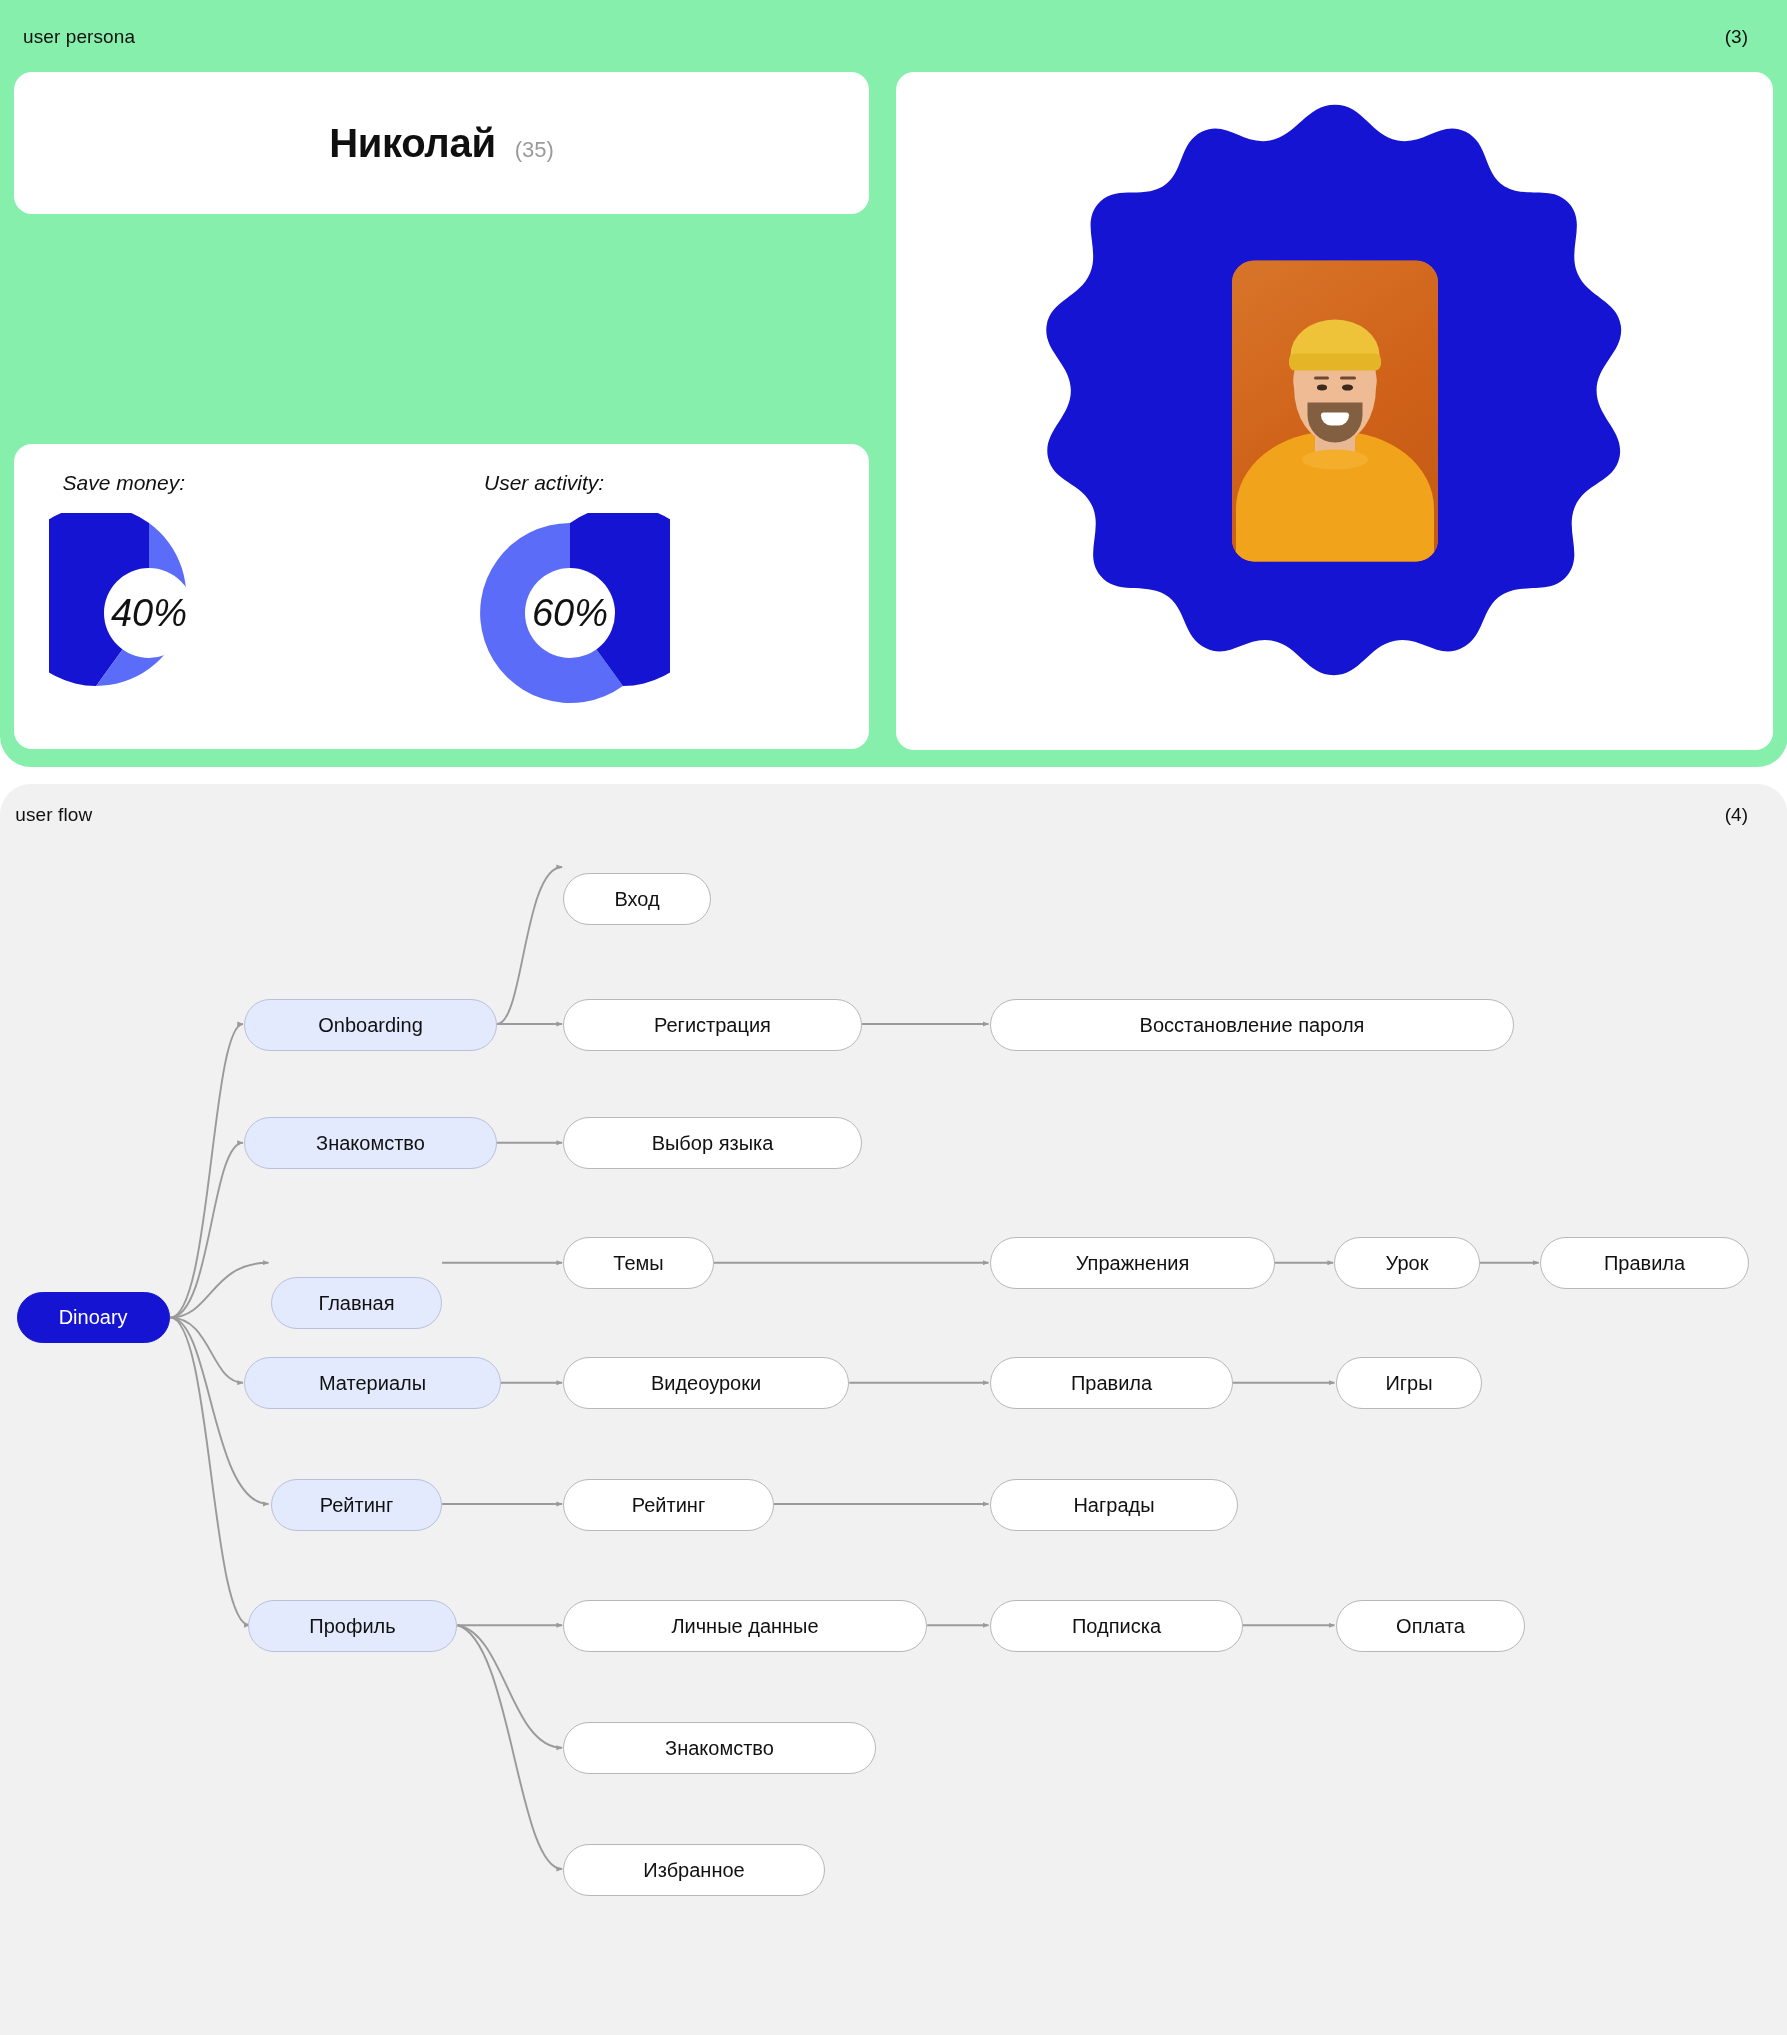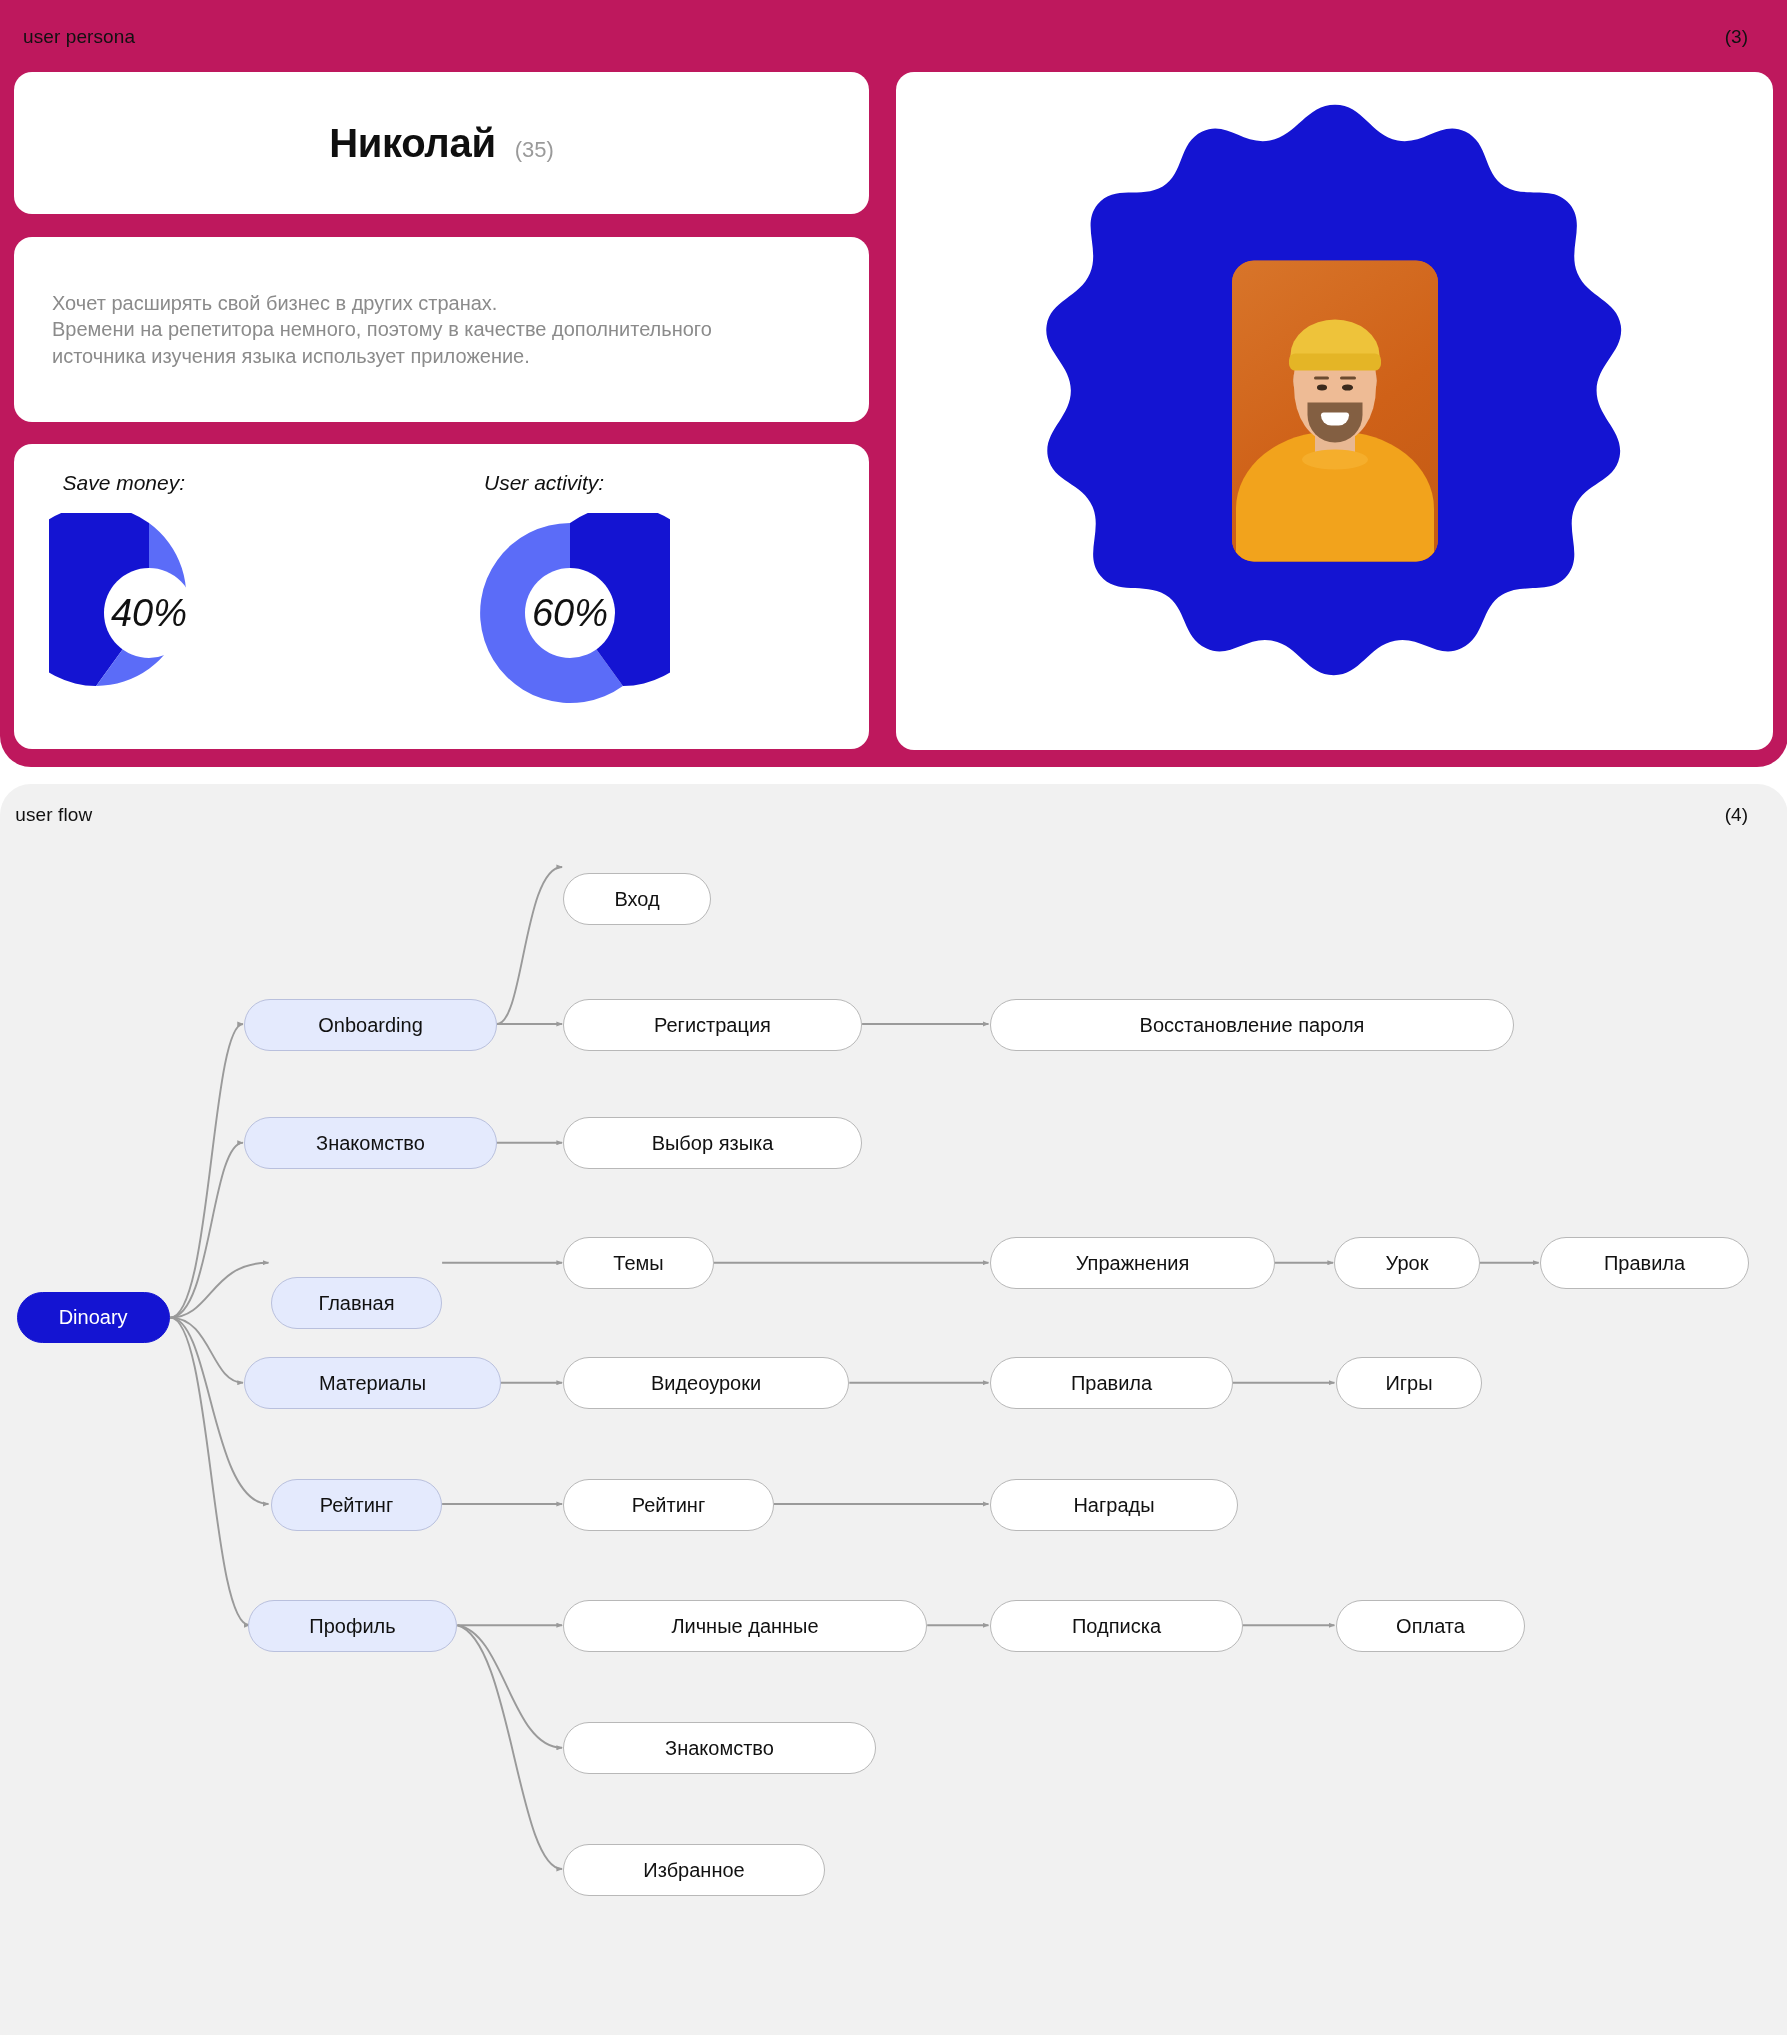--- a/index.html
+++ b/index.html
@@ -17,21 +17,21 @@
     height: 2035px;
     background: #ffffff;
   }
 
   
   .persona-section {
     position: absolute;
     left: 0; top: 0;
     width: 1788px;
     height: 767px;
-    background: #be185d;
+    background: #86efac;
     border-radius: 0 0 31px 31px;
   }
   .section-label {
     position: absolute;
     font-size: 19px;
     color: #111111;
     letter-spacing: 0.1px;
     font-weight: 400;
   }
   .section-page {
@@ -311,25 +311,20 @@
     <div class="section-label" id="persona-label">user persona</div>
     <div class="section-page" id="persona-page">(3)</div>
 
     <div class="card" id="name-card">
       <div class="name-row">
         <span id="persona-name">Николай</span>
         <span id="persona-age">(35)</span>
       </div>
     </div>
 
-    <div class="card" id="bio-card">
-      <div id="persona-bio">Хочет расширять свой бизнес в других странах.
-Времени на репетитора немного, поэтому в качестве дополнительного
-источника изучения языка использует приложение.</div>
-    </div>
 
     <div class="card" id="stats-card">
 
       <div class="donut-wrap" id="donut-wrap-0">
         <div class="donut-title">Save money:</div>
         <svg class="donut-svg" viewBox="0 0 200 200">
 
           <path d="M 100 100 L 100 10 A 90 90 0 1 0 47.1 172.9 Z" fill="#1414d2"></path>
 
           <path d="M 100 100 L 100 10 A 90 90 0 0 1 47.1 172.9 Z" fill="#5b6cf8"></path>

